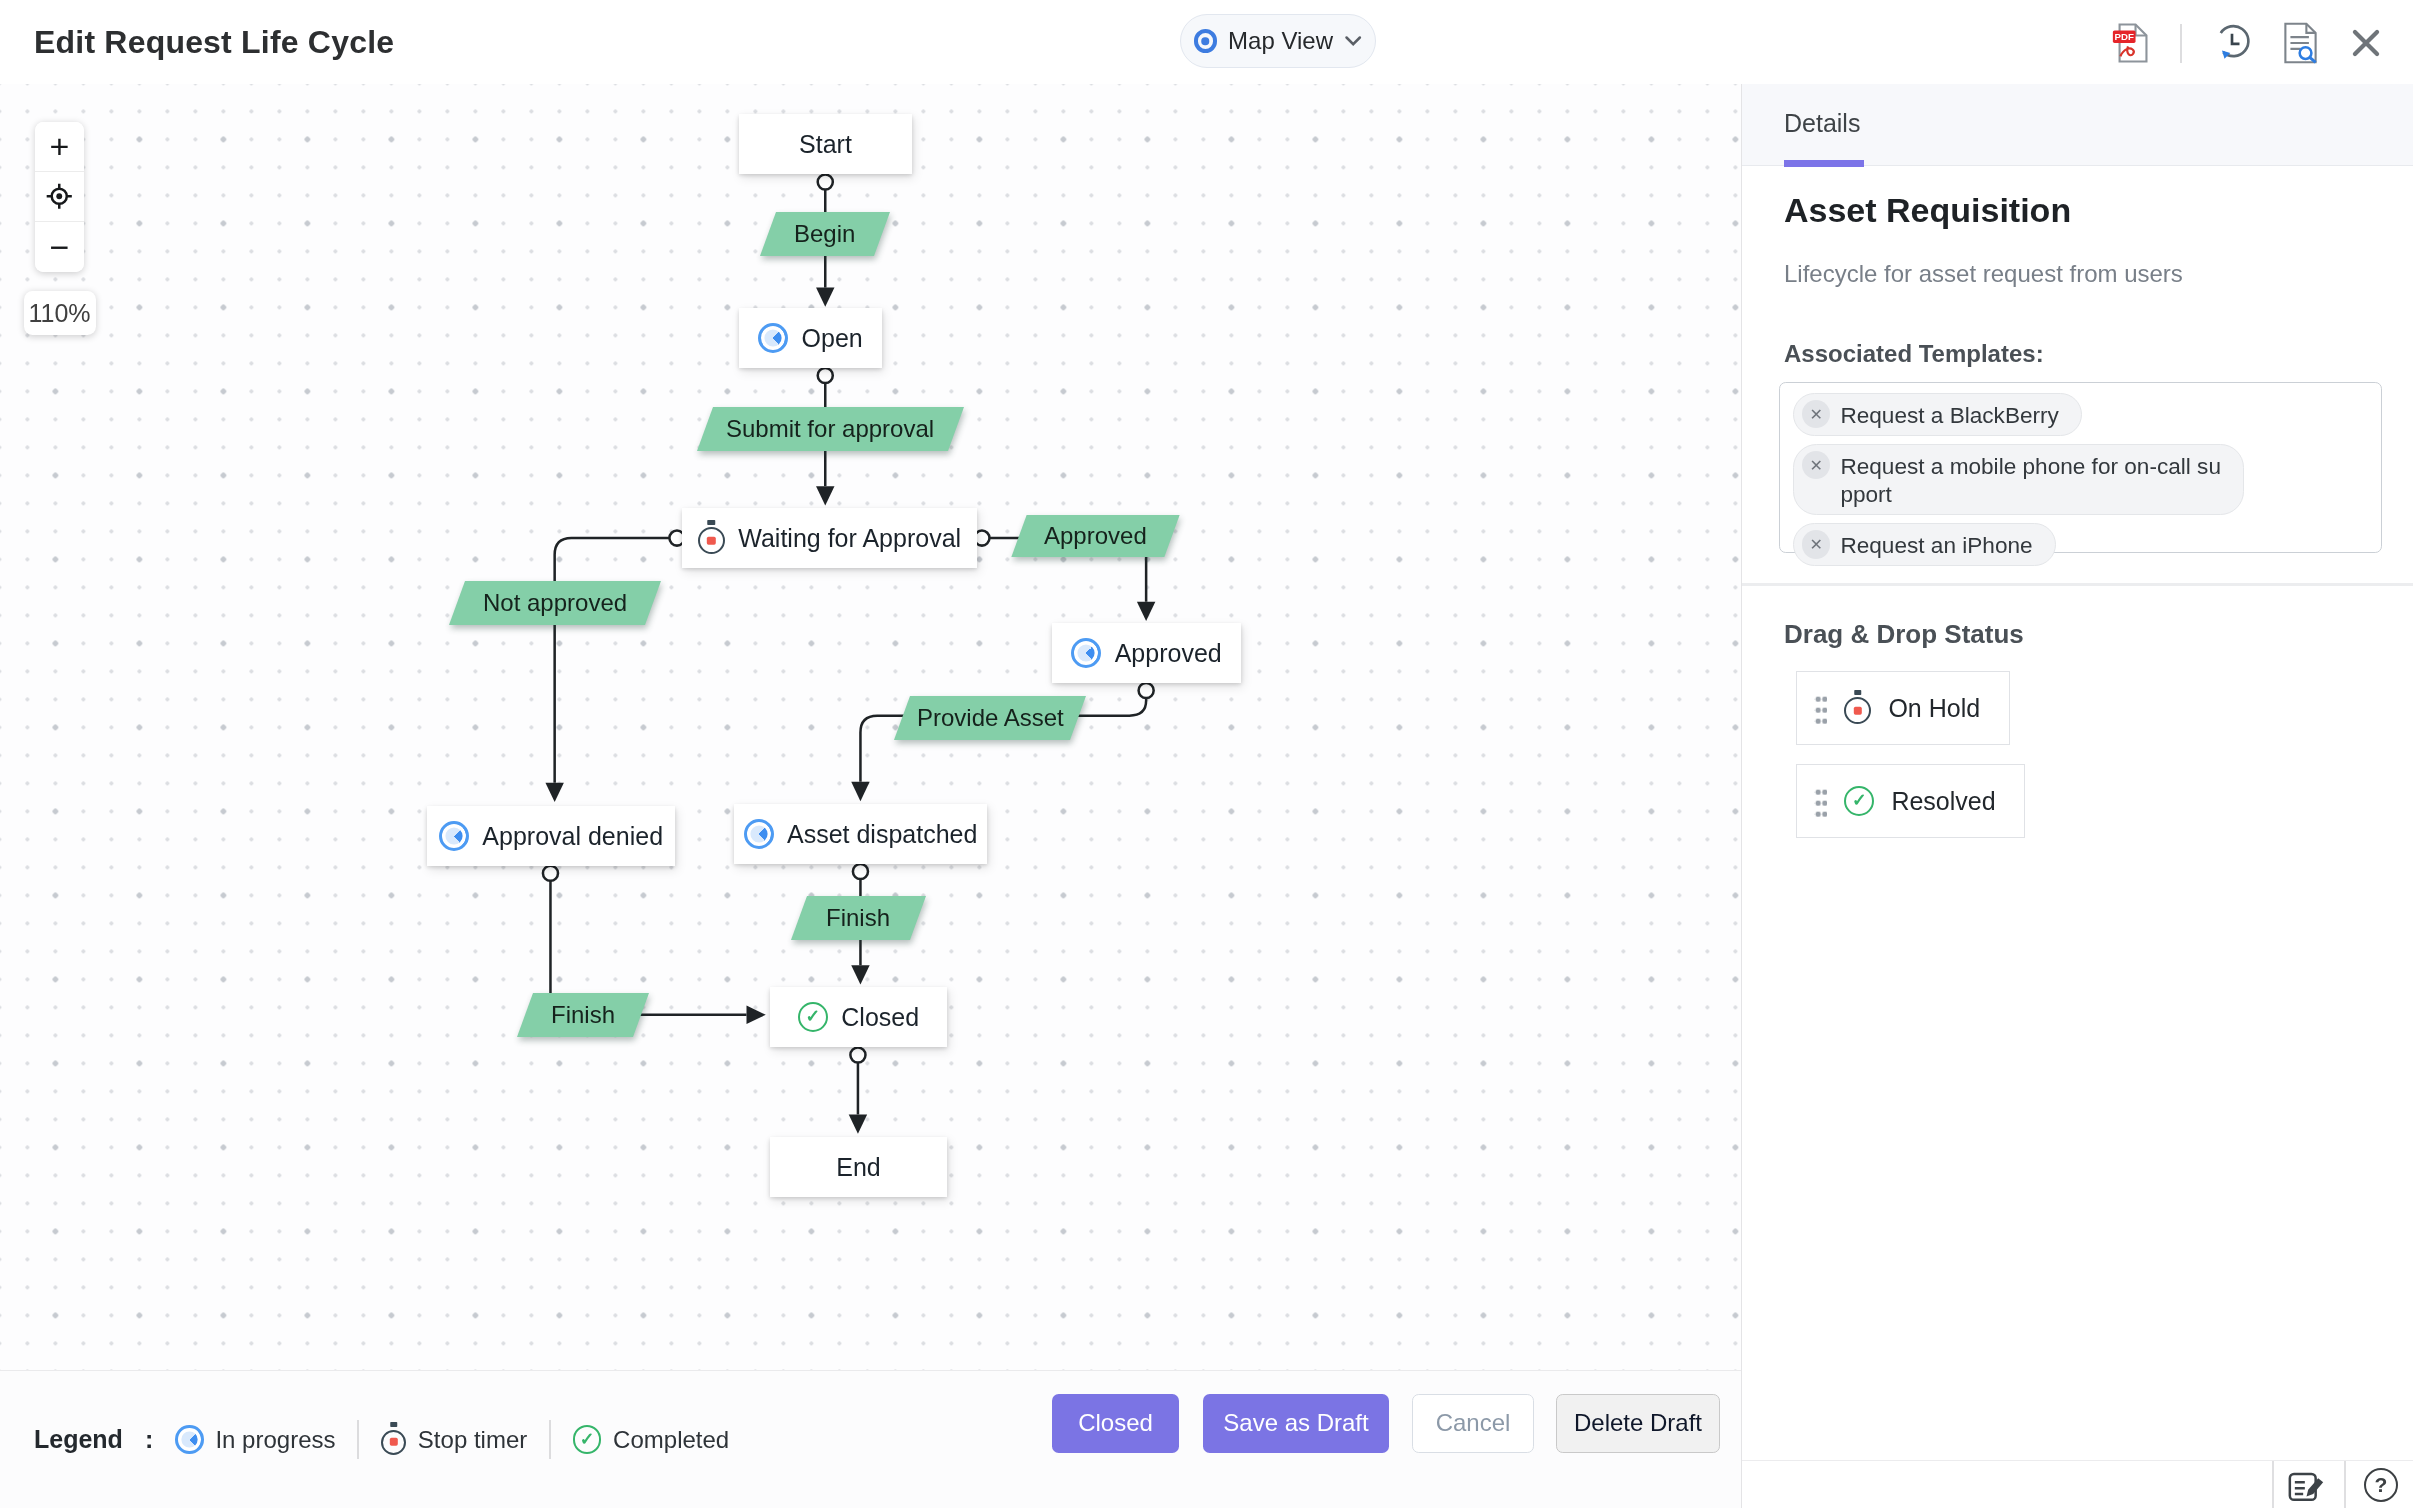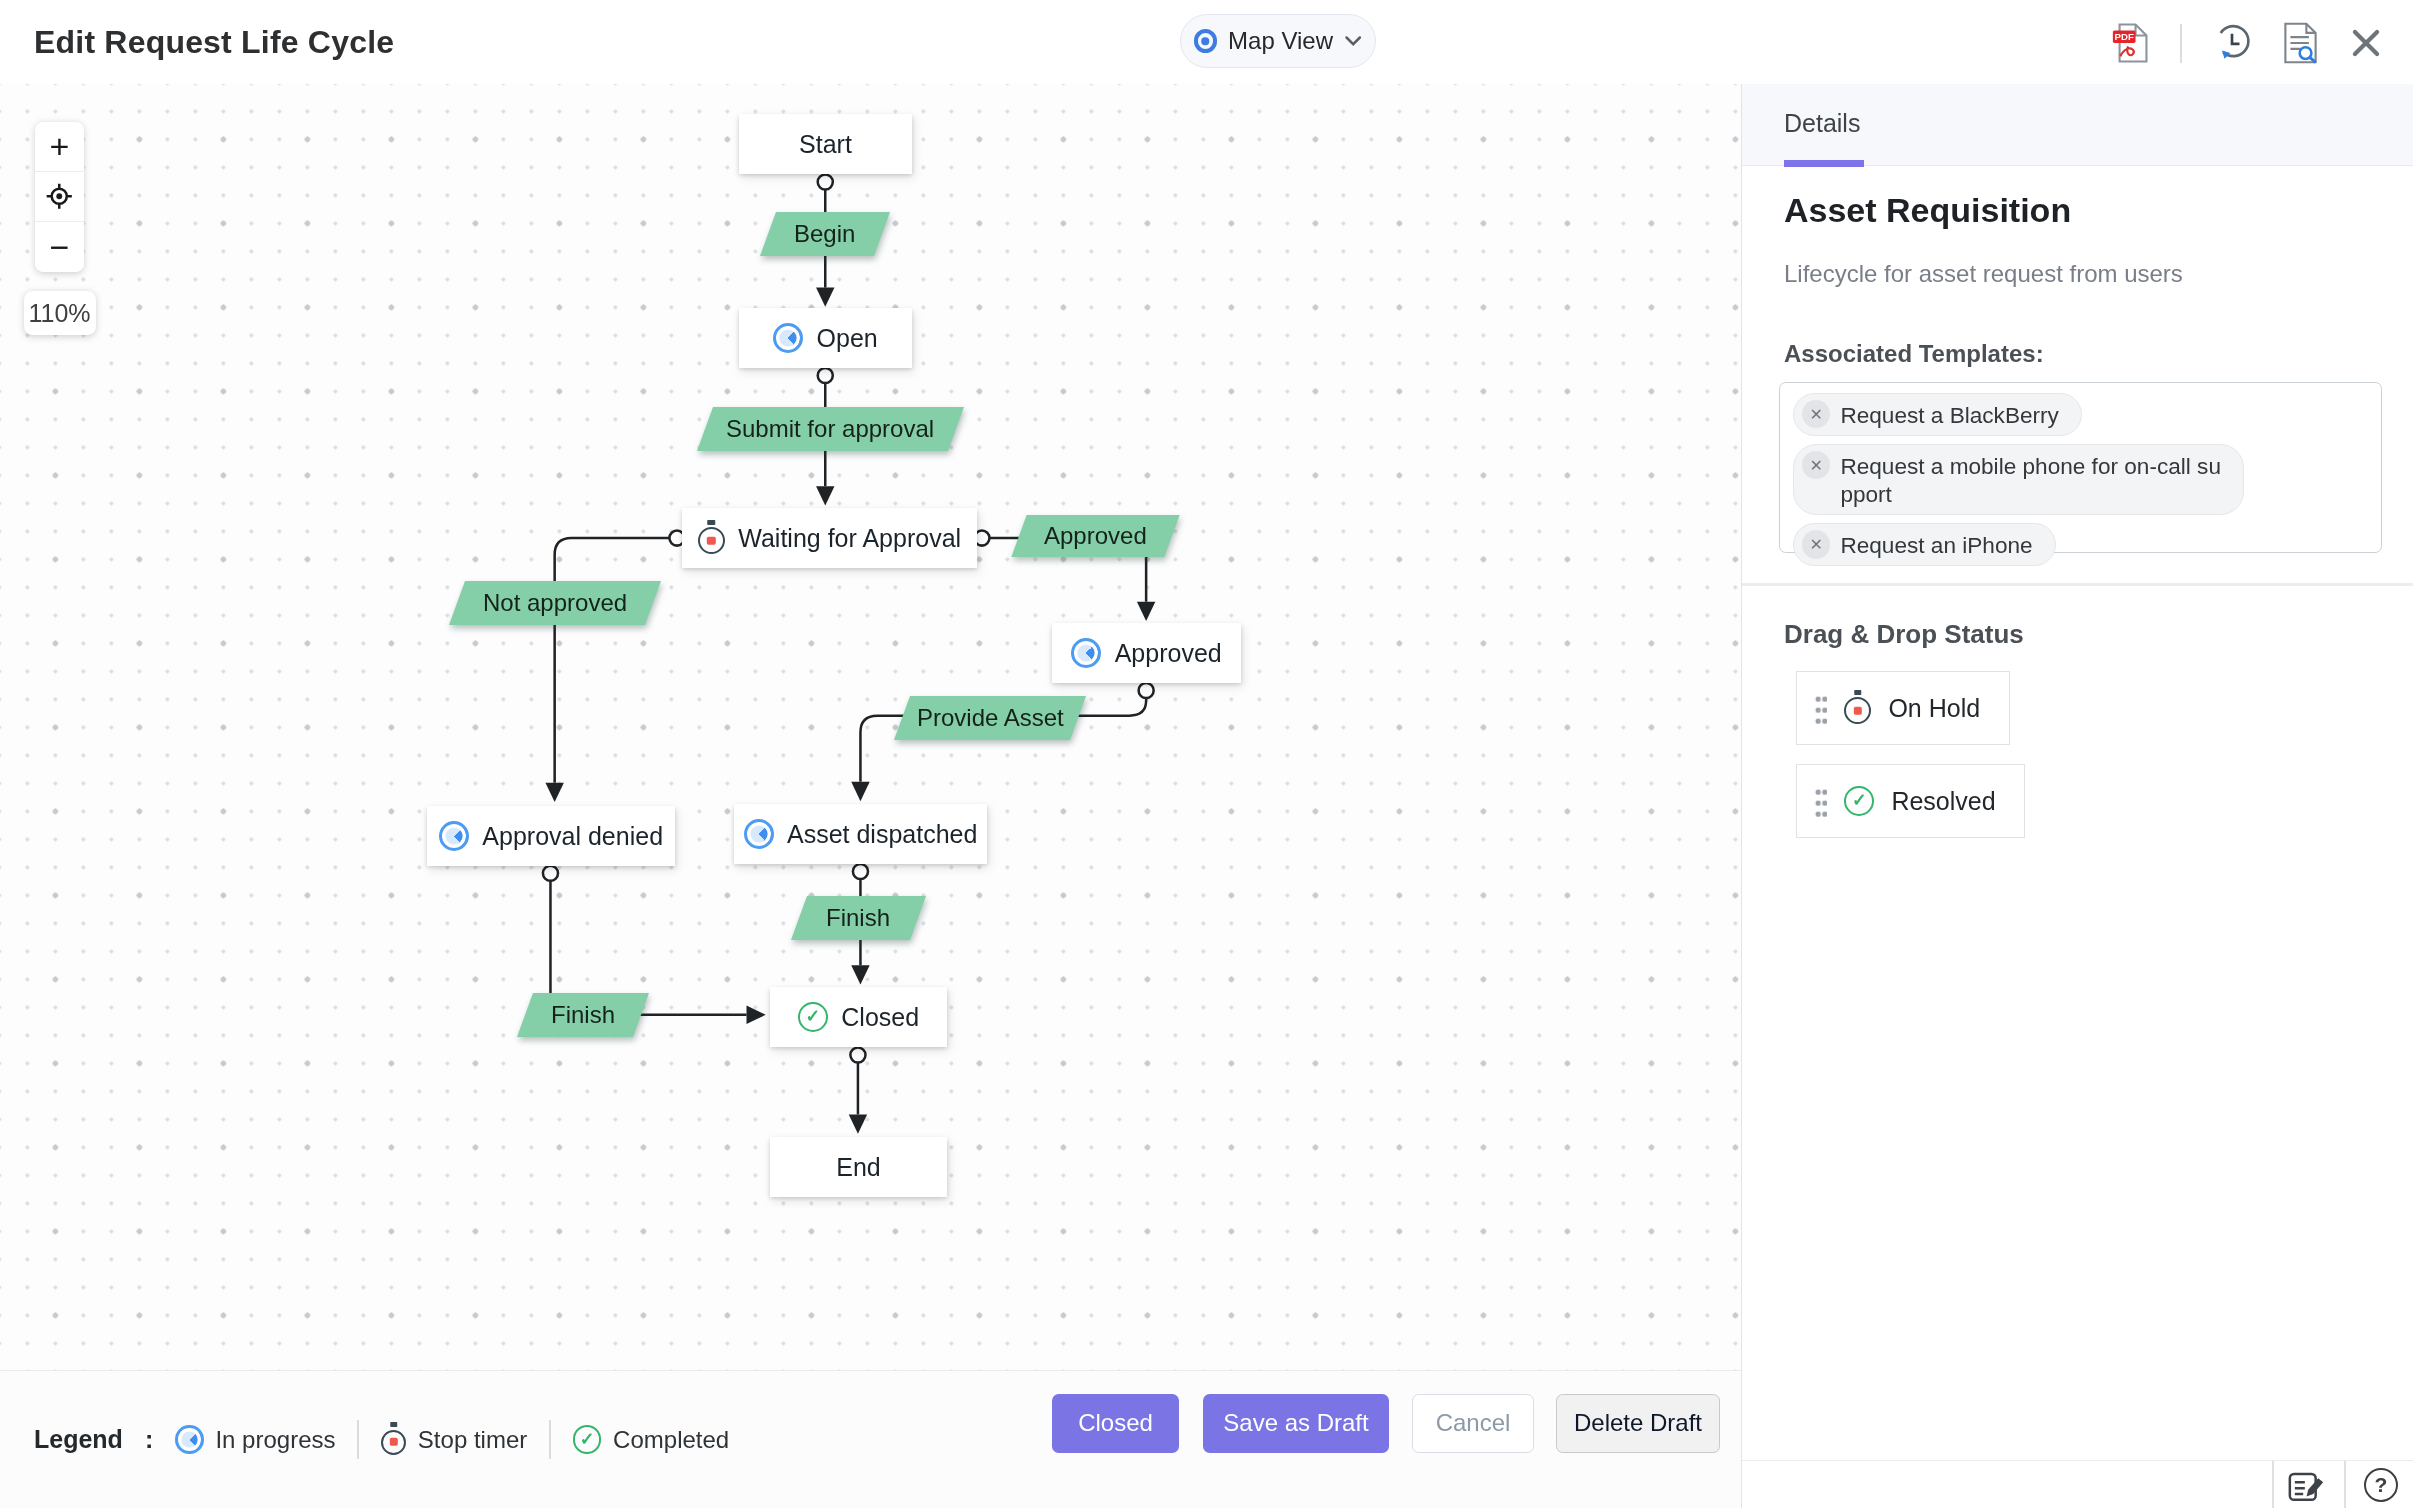--- a/index.html
+++ b/index.html
@@ -43,21 +43,21 @@
   #t-approved{left:1019px;top:431px;width:153px;height:42px;}
   #t-notapproved{left:457px;top:497px;width:196px;height:44px;}
   #t-provide{left:902px;top:612px;width:176px;height:44px;}
   #t-finish-r{left:799px;top:812px;width:119px;height:44px;}
   #t-finish-l{left:525px;top:909px;width:116px;height:44px;}
 
   .node{position:absolute;z-index:3;background:#fff;display:flex;align-items:center;justify-content:center;
     gap:13.4px;box-shadow:0 1.7px 4.2px rgba(0,0,0,.16),1.7px 4.2px 10px rgba(0,0,0,.10);
     font-size:25px;color:#1b232b;font-weight:500;cursor:pointer;white-space:nowrap;}
   #n-start{left:739px;top:30px;width:173px;height:60px;}
-  #n-open{left:739px;top:224px;width:173px;height:60px;}
+  #n-open{left:739px;top:224px;width:143px;height:60px;}
   #n-waiting{left:682px;top:424px;width:295px;height:60px;}
   #n-approved{left:1052px;top:539px;width:189px;height:60px;}
   #n-denied{left:427px;top:722px;width:248px;height:60px;}
   #n-dispatched{left:734px;top:720px;width:253px;height:60px;}
   #n-closed{left:770px;top:903px;width:177px;height:60px;}
   #n-end{left:770px;top:1053px;width:177px;height:60px;}
 
   
   .pie{width:30px;height:30px;flex:0 0 auto;border-radius:50%;border:3.4px solid #4D9BF3;
     background:conic-gradient(from 45deg,#3E8EF0 0 95deg,#D9E9FC 0);box-shadow:inset 0 0 0 3.4px #fff;box-sizing:border-box;}

